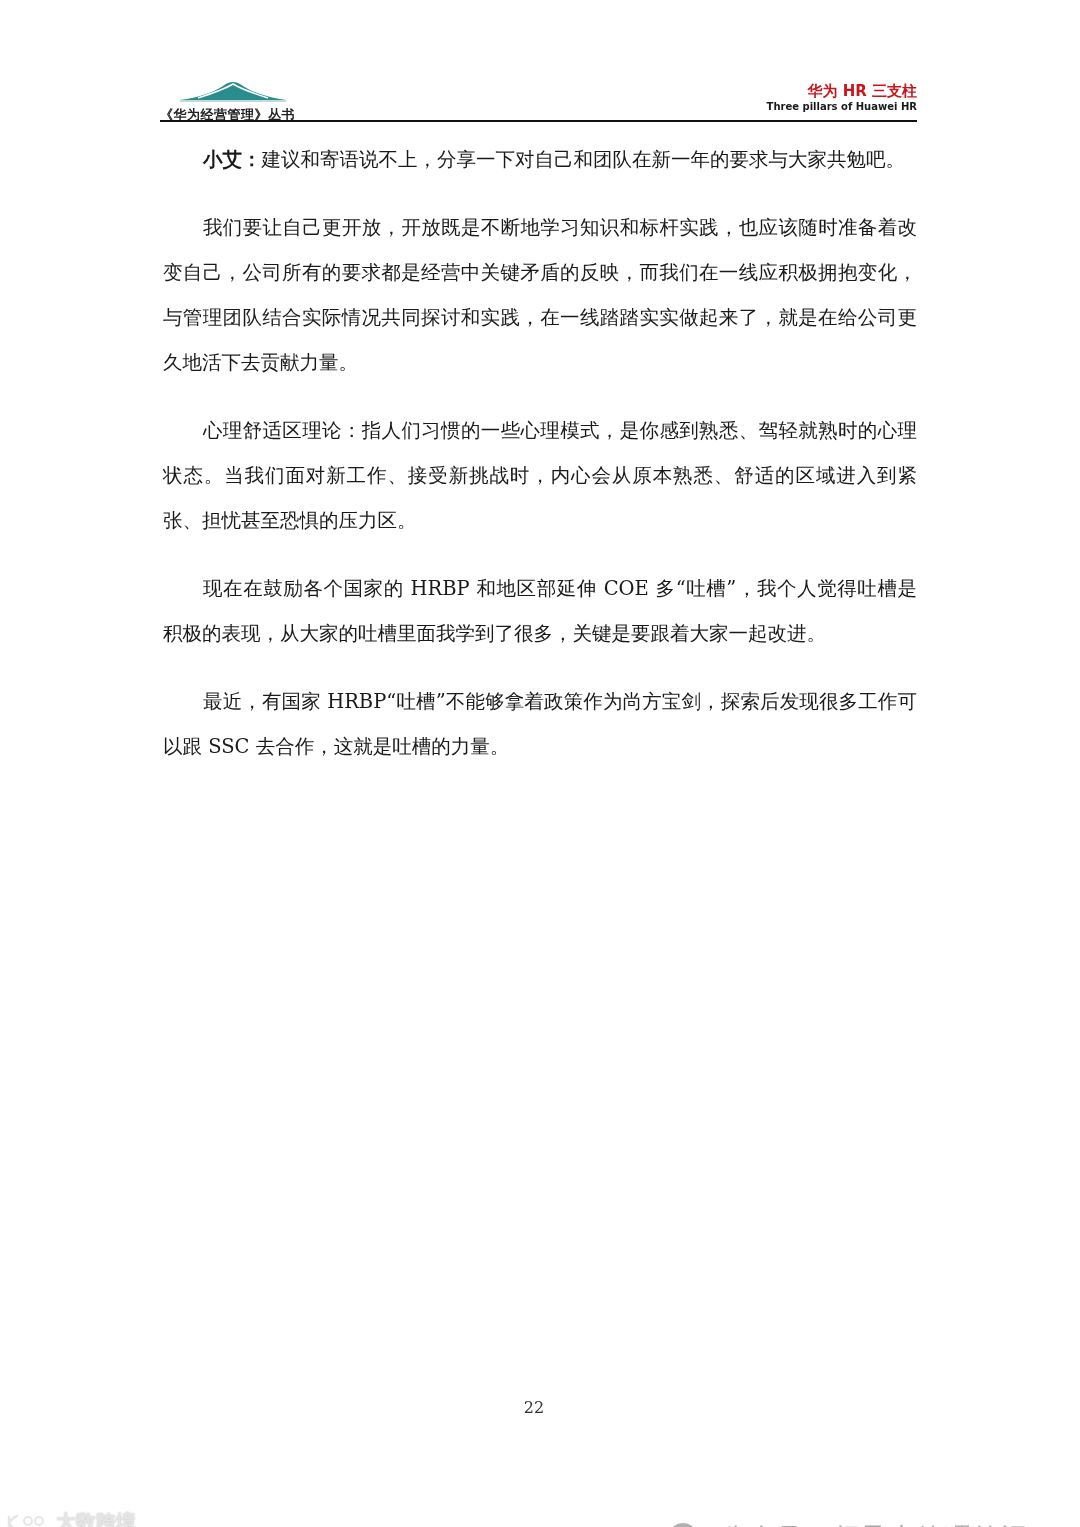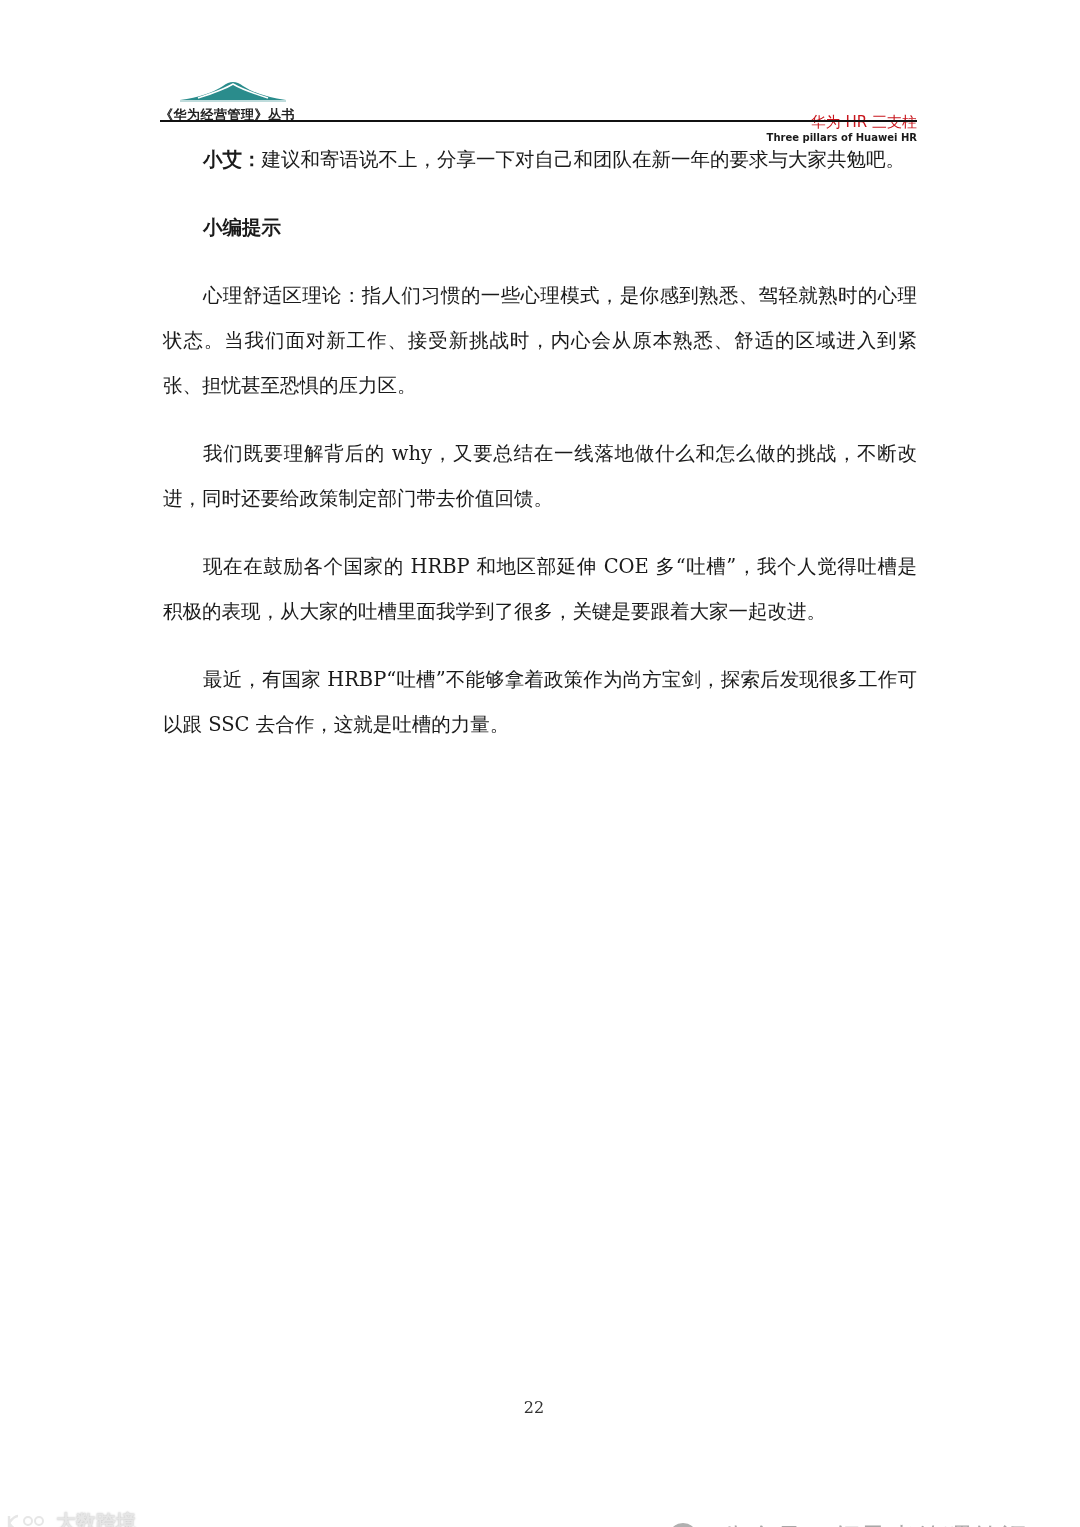--- a/index.html
+++ b/index.html
@@ -1,21 +1,21 @@
 <!DOCTYPE html>
 <html><head>
 <meta charset="utf-8">
 <style>
   html, body { margin: 0; padding: 0; background: #ffffff; }
   body { width: 1080px; height: 1527px; position: relative; overflow: hidden; font-family: "DejaVu Serif", "Liberation Serif", serif; color: #1a1a1a; }
   .header { position: absolute; left: 160px; top: 72px; width: 757px; height: 50px; }
   .logo { position: absolute; left: 18px; top: 4px; width: 110px; height: 26px; }
   .series-title { position: absolute; left: 0; top: 34px; font-family: "DejaVu Sans", "Liberation Sans", sans-serif; font-size: 13px; font-weight: bold; color: #222; letter-spacing: 0.5px; }
   .brand { position: absolute; right: 0; top: 10px; text-align: right; }
-  .brand-cn { font-family: "DejaVu Sans", "Liberation Sans", sans-serif; font-size: 15px; font-weight: normal; color: #c8161d; line-height: 18px; margin-top: 31px; }
+  .brand-cn { font-family: "DejaVu Sans", "Liberation Sans", sans-serif; font-size: 15px; font-weight: bold; color: #c8161d; line-height: 18px; }
   .brand-en { font-family: "DejaVu Sans", "Liberation Sans", sans-serif; font-size: 10px; font-weight: bold; color: #1a1a1a; line-height: 14px; }
   .header-rule { position: absolute; left: 0; top: 48px; width: 757px; height: 2px; background: #111; }
 
   .content { position: absolute; left: 163px; top: 137px; width: 754px; font-size: 19.5px; line-height: 45px; }
   .para { margin: 0 0 23px 0; text-indent: 40px; text-align: justify; }
   .speaker { font-weight: bold; font-family: "DejaVu Sans", "Liberation Sans", sans-serif; }
   .section-heading { margin: 10px 0 23px 0; text-indent: 40px; font-weight: bold; font-family: "DejaVu Sans", "Liberation Sans", sans-serif; font-size: 19.5px; }
 
   .page-number { position: absolute; left: 0; width: 1068px; top: 1398px; text-align: center; font-size: 16px; color: #333; }
 
@@ -36,23 +36,22 @@
   <div class="series-title">《华为经营管理》丛书</div>
   <div class="brand">
     <div class="brand-cn">华为 HR 三支柱</div>
     <div class="brand-en">Three pillars of Huawei HR</div>
   </div>
   <div class="header-rule"></div>
 </div>
 
 <div class="content">
   <p class="para"><span class="speaker">小艾：</span><span>建议和寄语说不上，分享一下对自己和团队在新一年的要求与大家共勉吧。</span></p>
-  <p class="section-heading">小编提示</p>
+  <p class="para">我们要让自己更开放，开放既是不断地学习知识和标杆实践，也应该随时准备着改变自己，公司所有的要求都是经营中关键矛盾的反映，而我们在一线应积极拥抱变化，与管理团队结合实际情况共同探讨和实践，在一线踏踏实实做起来了，就是在给公司更久地活下去贡献力量。</p>
   <p class="para">心理舒适区理论：指人们习惯的一些心理模式，是你感到熟悉、驾轻就熟时的心理状态。当我们面对新工作、接受新挑战时，内心会从原本熟悉、舒适的区域进入到紧张、担忧甚至恐惧的压力区。</p>
-  <p class="para">我们既要理解背后的 why，又要总结在一线落地做什么和怎么做的挑战，不断改进，同时还要给政策制定部门带去价值回馈。</p>
   <p class="para">现在在鼓励各个国家的 HRBP 和地区部延伸 COE 多“吐槽”，我个人觉得吐槽是积极的表现，从大家的吐槽里面我学到了很多，关键是要跟着大家一起改进。</p>
   <p class="para">最近，有国家 HRBP“吐槽”不能够拿着政策作为尚方宝剑，探索后发现很多工作可以跟 SSC 去合作，这就是吐槽的力量。</p>
 </div>
 
 <div class="page-number">22</div>
 
 <div class="wm-right">
   <svg width="42" height="36" viewBox="0 0 42 36">
     <ellipse cx="15" cy="14" rx="13" ry="11" fill="#b0b0b0"></ellipse>
     <path d="M6 22 L5 28 L11 24 Z" fill="#b0b0b0"></path>

